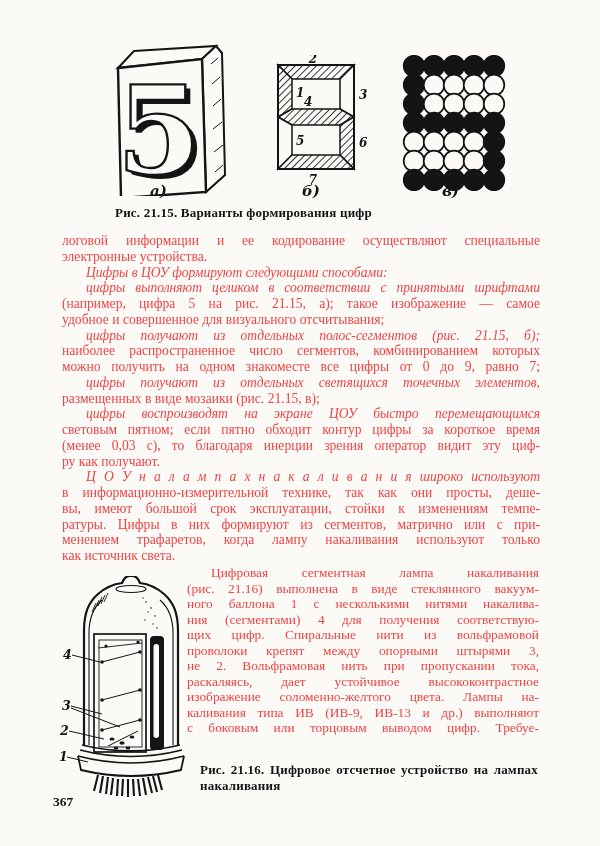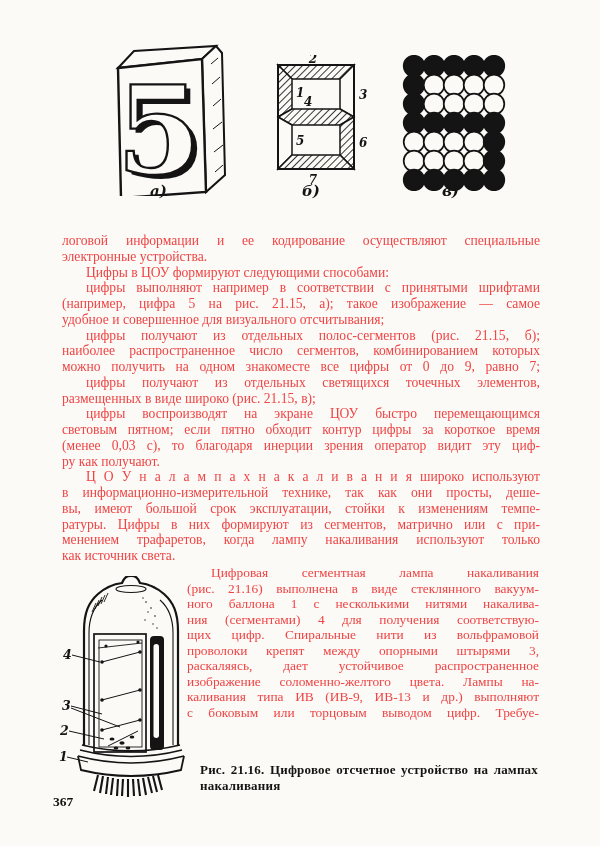--- a/index.html
+++ b/index.html
@@ -12,21 +12,21 @@
   .abs{position:absolute;}
   
   #body-text{position:absolute;left:62px;top:233px;width:478px;}
   #col-text{position:absolute;left:187px;top:565px;width:352px;}
   .line{
     font:13.6px/15.75px "Liberation Serif",serif;color:#ef4444;
     text-align:justify;text-align-last:justify;text-justify:inter-word;
   }
   #col-text .line{font:13.4px/15.5px "Liberation Serif",serif;}
   .el{text-align:right;text-align-last:left;}
-  .ind{text-indent:24px;}
+  .ind{text-indent:24px;font-style:italic;}
   .caption{
     font:bold 13px/16px "Liberation Serif",serif;color:#141414;letter-spacing:.2px;
   }
   .cap-just{text-align:justify;text-align-last:justify;}
   .sublabel{
     font:italic bold 15px/15px "DejaVu Serif",serif;color:#141414;
   }
   #page-number{font:bold 13.5px "Liberation Serif",serif;color:#111;}
   svg text{font-family:"DejaVu Serif",serif;}
   .seg-num{font:italic bold 12px "DejaVu Serif",serif;}
@@ -120,33 +120,34 @@
         <circle cx="52" cy="125" r="10.3" fill="#141414" stroke="#141414" stroke-width="1.7"></circle>
         <circle cx="72" cy="125" r="10.3" fill="#141414" stroke="#141414" stroke-width="1.7"></circle>
         <circle cx="92" cy="125" r="10.3" fill="#141414" stroke="#141414" stroke-width="1.7"></circle>
       </g>
   </svg>
 
   <div class="abs sublabel" style="left:150px;top:184px">а)</div>
   <div class="abs sublabel" style="left:302px;top:184px">б)</div>
   <div class="abs sublabel" style="left:442px;top:184px">в)</div>
 
+  <div class="abs caption" style="left:115px;top:205px">Рис. 21.15. Варианты формирования цифр</div>
 
   <div id="body-text">
     <div class="line">логовой информации и ее кодирование осуществляют специальные</div>
     <div class="line el">электронные устройства.</div>
     <div class="line el ind">Цифры в ЦОУ формируют следующими способами:</div>
-    <div class="line ind">цифры выполняют например в соответствии с принятыми шрифтами</div>
+    <div class="line ind">цифры выполняют целиком в соответствии с принятыми шрифтами</div>
     <div class="line">(например, цифра 5 на рис. 21.15, а); такое изображение — самое</div>
     <div class="line el">удобное и совершенное для визуального отсчитывания;</div>
     <div class="line ind">цифры получают из отдельных полос-сегментов (рис. 21.15, б);</div>
     <div class="line">наиболее распространенное число сегментов, комбинированием которых</div>
     <div class="line">можно получить на одном знакоместе все цифры от 0 до 9,  равно 7;</div>
     <div class="line ind">цифры получают из отдельных светящихся точечных элементов,</div>
-    <div class="line el">размещенных в виде широко (рис. 21.15, в);</div>
+    <div class="line el">размещенных в виде мозаики (рис. 21.15, в);</div>
     <div class="line ind">цифры воспроизводят на экране ЦОУ быстро перемещающимся</div>
     <div class="line">световым пятном; если пятно обходит контур цифры за короткое время</div>
     <div class="line">(менее 0,03 с), то благодаря инерции зрения оператор видит эту циф-</div>
     <div class="line el">ру как получают.</div>
     <div class="line ind">Ц&nbsp;О&nbsp;У н&nbsp;а л&nbsp;а&nbsp;м&nbsp;п&nbsp;а&nbsp;х н&nbsp;а&nbsp;к&nbsp;а&nbsp;л&nbsp;и&nbsp;в&nbsp;а&nbsp;н&nbsp;и&nbsp;я широко используют</div>
     <div class="line">в информационно-измерительной технике, так как они просты, деше-</div>
     <div class="line">вы, имеют большой срок эксплуатации, стойки к изменениям темпе-</div>
     <div class="line">ратуры. Цифры в них формируют из сегментов, матрично или с при-</div>
     <div class="line">менением трафаретов, когда лампу накаливания используют только</div>
     <div class="line el">как источник света.</div>
@@ -247,21 +248,22 @@
     </g>
   </svg>
 
   <div id="col-text">
     <div class="line ind">Цифровая сегментная лампа накаливания</div>
     <div class="line">(рис. 21.16) выполнена в виде стеклянного вакуум-</div>
     <div class="line">ного баллона 1 с несколькими нитями накалива-</div>
     <div class="line">ния (сегментами) 4 для получения соответствую-</div>
     <div class="line">щих цифр. Спиральные нити из вольфрамовой</div>
     <div class="line">проволоки крепят между опорными штырями 3,</div>
-    <div class="line">раскаляясь, дает устойчивое распространенное</div>
+    <div class="line">не 2. Вольфрамовая нить при пропускании тока,</div>
+    <div class="line">раскаляясь, дает устойчивое высококонтрастное</div>
     <div class="line">изображение соломенно-желтого цвета. Лампы на-</div>
     <div class="line">каливания типа ИВ (ИВ-9, ИВ-13 и др.) выполняют</div>
     <div class="line">с боковым или торцовым выводом цифр. Требуе-</div>
   </div>
 
   <div class="abs" style="left:200px;top:762px;width:338px">
     <div class="caption cap-just">Рис. 21.16. Цифровое отсчетное устройство на лампах</div>
     <div class="caption">накаливания</div>
   </div>
 

